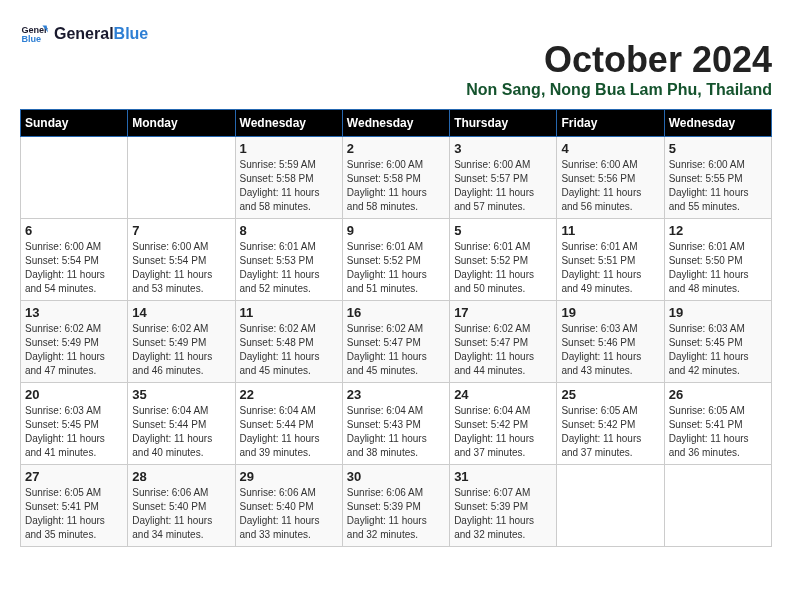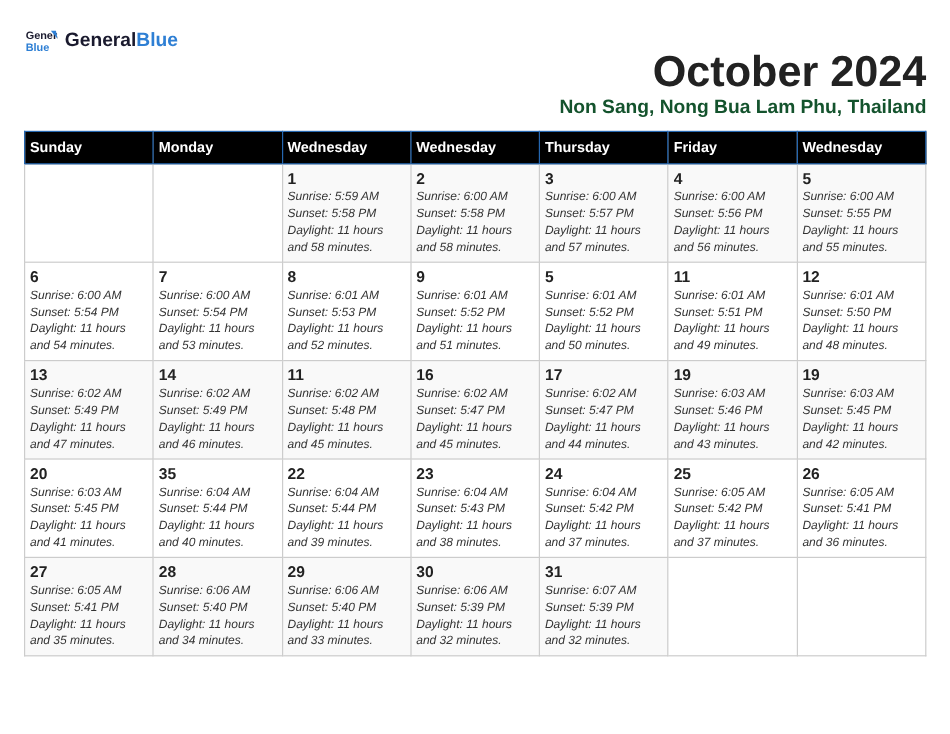--- a/index.html
+++ b/index.html
@@ -70,21 +70,20 @@
     .day-number {
       font-size: 13px;
       font-weight: bold;
       color: #222;
       margin-bottom: 2px;
     }
     .day-info {
       font-size: 10px;
       color: #333;
       line-height: 1.4;
-      font-style: italic;
     }
     .empty-cell {
       background: #fff !important;
     }
   </style>
 </head>
 <body>
 
 <div class="header-area">
   <div class="logo">

